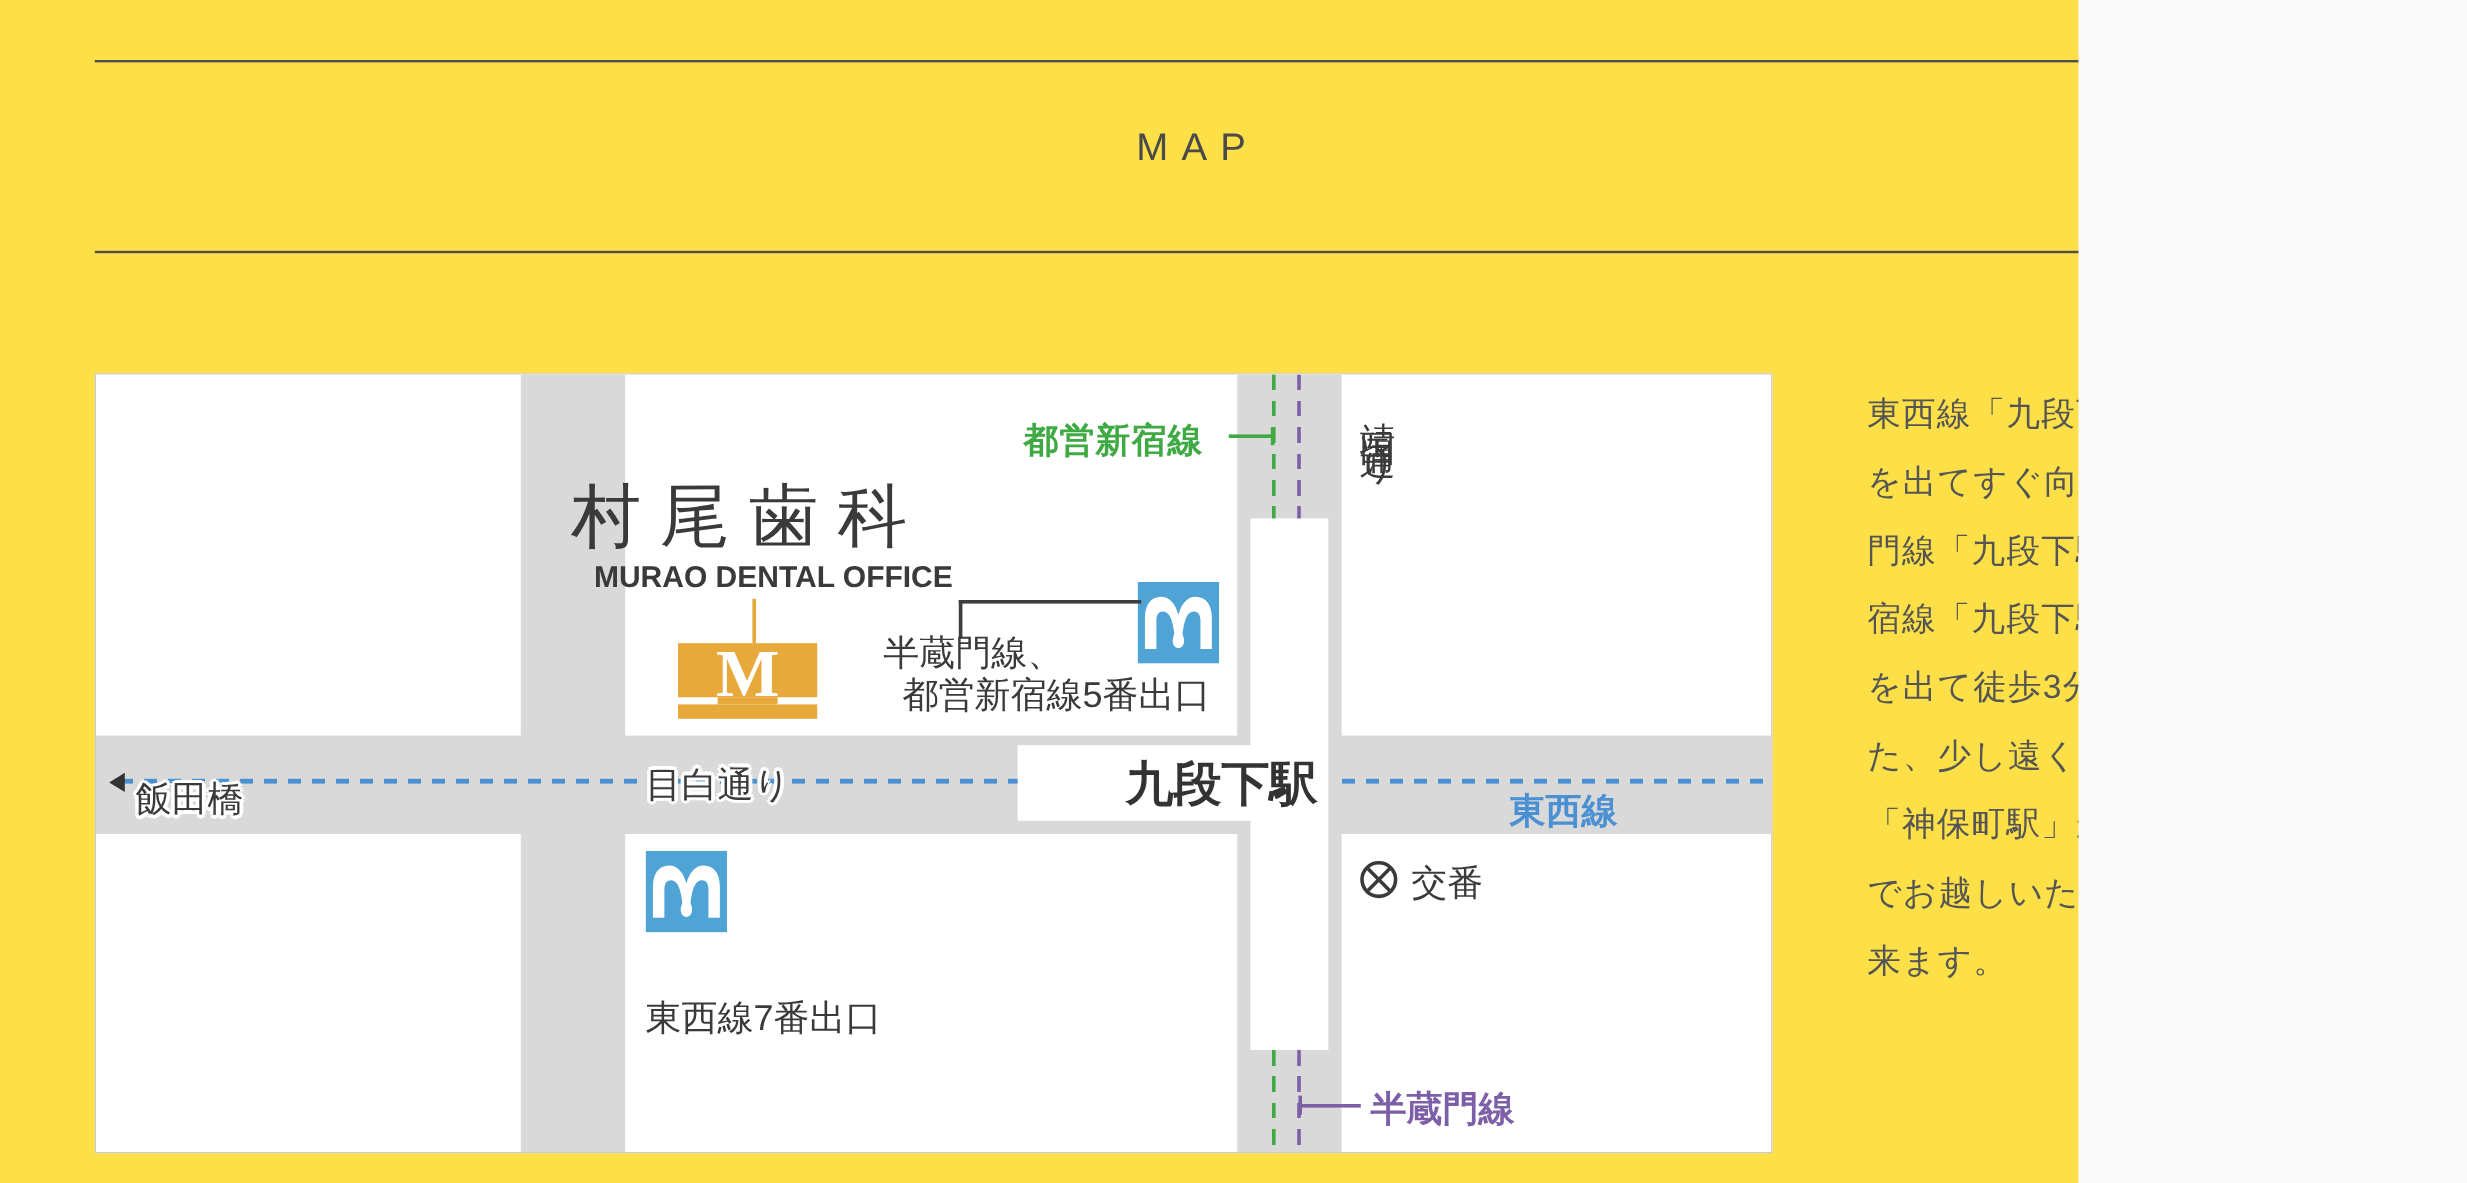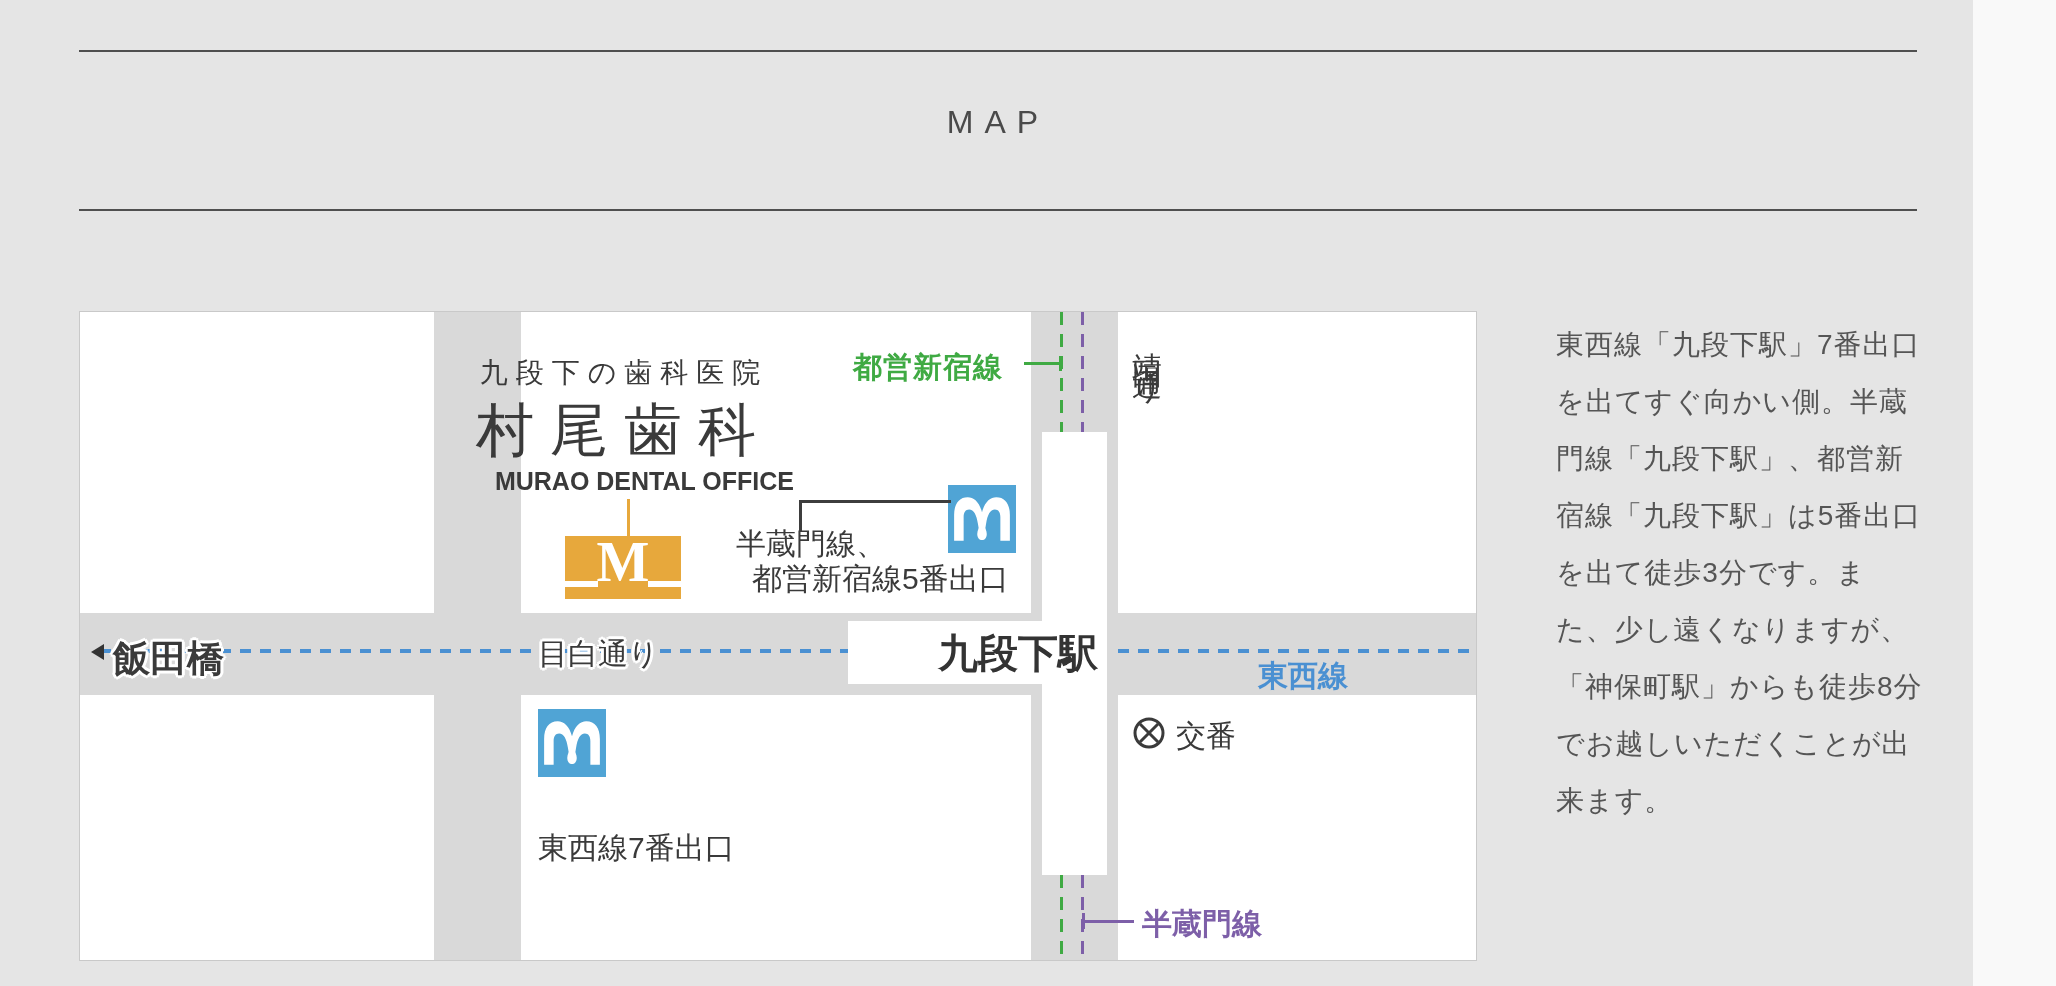--- a/index.html
+++ b/index.html
@@ -1,19 +1,19 @@
 <!DOCTYPE html>
 <html><head>
 <meta charset="utf-8">
 <style>
   * { margin:0; padding:0; box-sizing:border-box; }
   html,body { width:2056px; height:986px; background:#f9f9f9;
     font-family:"Liberation Sans","DejaVu Sans",sans-serif; }
   .abs { position:absolute; }
-  #stage { position:relative; width:1973px; height:986px; overflow:hidden; background:#e5e5e5; }
+  #stage { position:relative; width:1732px; height:986px; overflow:hidden; background:#fde047; }
 
   
   .rule { left:79px; width:1838px; height:2px; background:#4f4f4f; }
   #rule-top { top:50px; }
   #rule-bottom { top:209px; }
   #map-title { left:79px; top:104px; width:1838px; text-align:center;
     font-size:32px; letter-spacing:11px; color:#4a4a4a; font-weight:400; }
 
   
   #map-panel { left:79px; top:311px; width:1398px; height:650px;
@@ -73,21 +73,21 @@
   
   #toei-shinjuku-label { left:773px; top:36px; font-size:29px; font-weight:600; color:#3faa43; letter-spacing:1px; }
   #green-tick-h  { left:944px; top:50px; width:36px; height:3px; background:#3faa43; }
   #green-tick-cap{ left:979px; top:44px; width:3px; height:15px; background:#3faa43; }
 
   
   #yasukuni-label { left:1046px; top:16px; font-size:30px; letter-spacing:9px;
     writing-mode:vertical-rl; text-orientation:upright; }
 
   
-  #iidabashi-label { left:33px; top:322px; font-size:37px;font-weight:bold; }
+  #iidabashi-label { left:33px; top:334px; font-size:30px; }
   #iidabashi-arrow { left:11px; top:332px; width:0; height:0;
     border-top:8px solid transparent; border-bottom:8px solid transparent;
     border-right:13px solid #333; }
   #mejiro-label { left:458px; top:322px; font-size:30px; }
   #kudanshita-label { left:858px; top:314px; font-size:40px; font-weight:600; color:#333; }
   #tozai-label { left:1178px; top:344px; font-size:30px; font-weight:600; color:#4a90d2;font-family:Liberation Mono, monospace; }
 
   
   #koban { left:1052px; top:404px; display:flex; align-items:flex-start; gap:10px; }
   #koban .txt { font-size:30px; color:#3a3a3a; font-weight:500; }
@@ -121,21 +121,20 @@
     <div class="abs" id="platform-strip"></div>
     <div class="abs" id="station-box"></div>
 
     <div class="vdash green" id="shinjuku-dash-top"></div>
     <div class="vdash purple" id="hanzomon-dash-top"></div>
     <div class="vdash green" id="shinjuku-dash-bottom"></div>
     <div class="vdash purple" id="hanzomon-dash-bottom"></div>
     <div class="hdash" id="tozai-dash-left"></div>
     <div class="hdash" id="tozai-dash-right"></div>
 
-    <div class="lbl" id="clinic-tagline">九段下の歯科医院</div>
     <div class="lbl" id="clinic-name">村尾歯科</div>
     <div class="lbl" id="clinic-name-en">MURAO DENTAL OFFICE</div>
     <div class="abs" id="drop-line"></div>
     <div class="abs" id="building">
       <div class="block"></div>
       <div class="gap-piece"></div>
       <div class="bar"></div>
       <div class="m">M</div>
     </div>
 

